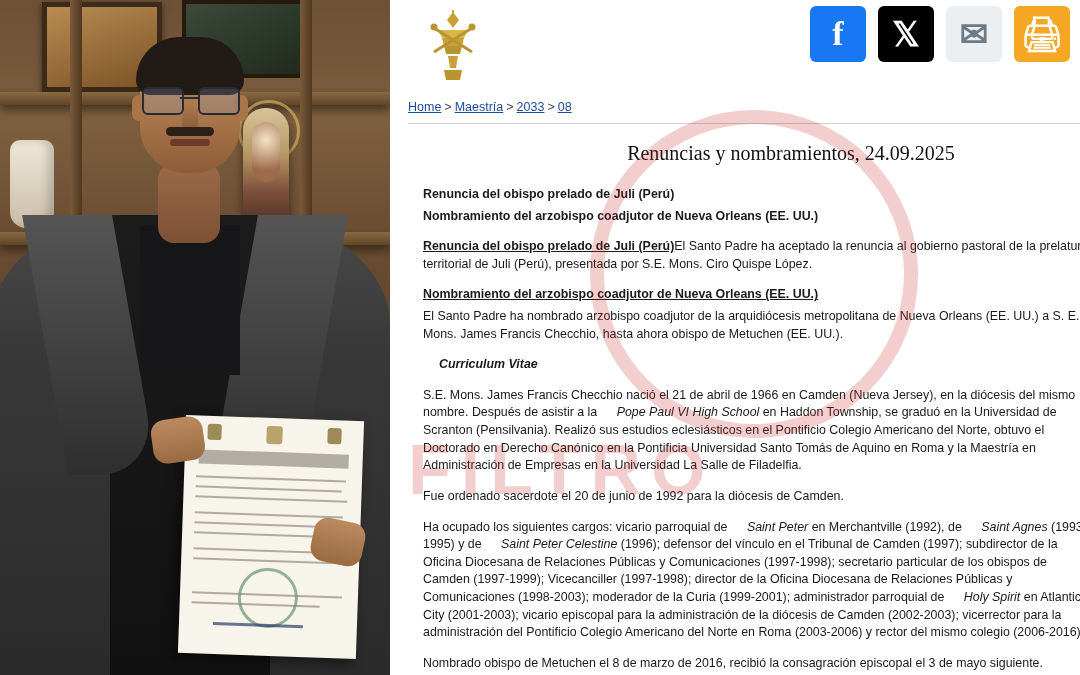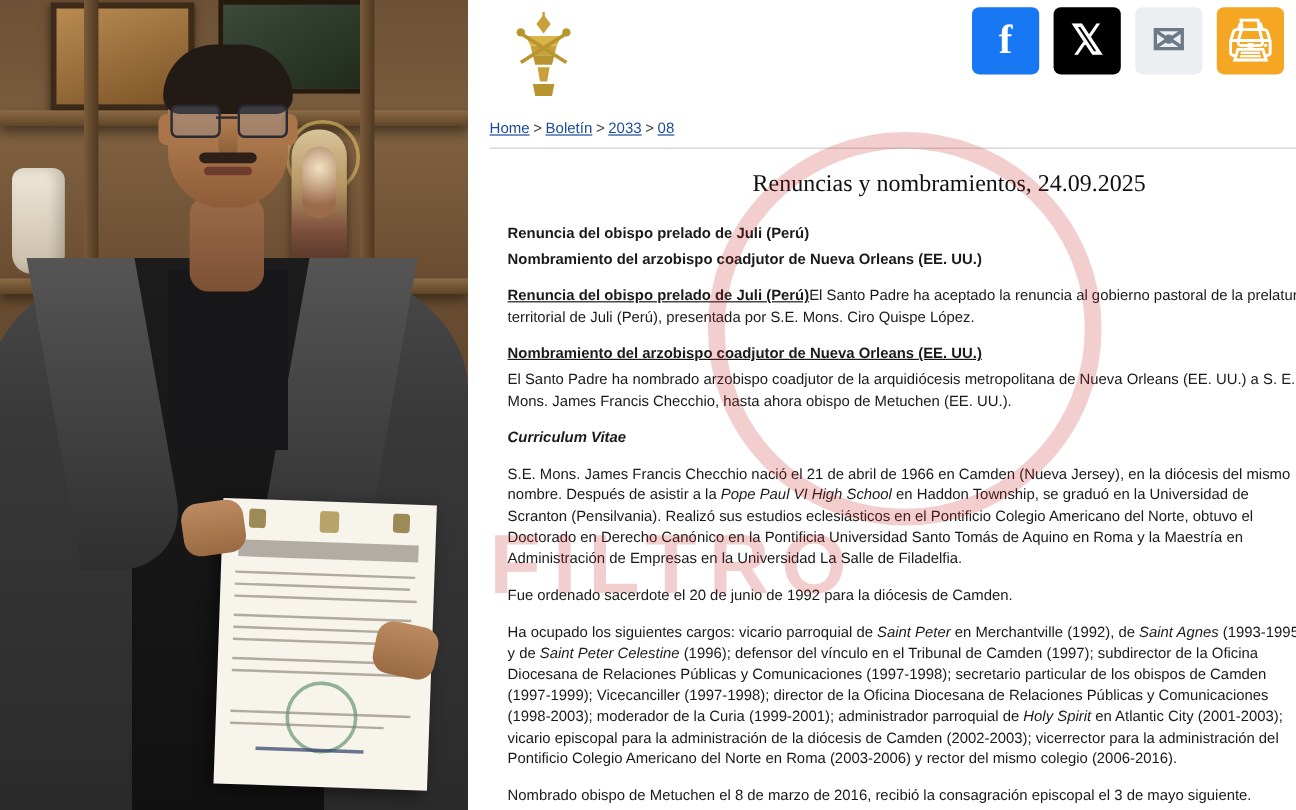--- a/index.html
+++ b/index.html
@@ -327,21 +327,21 @@
     position: absolute;
     left: 33px; top: 186px;
     width: 670px;
     font-size: 12.4px;
     line-height: 1.42;
     color: #1a1a1a;
   }
   .body-text p { margin: 0 0 13px 0; }
   .body-text .b { font-weight: bold; text-align: center; }
   .body-text .u { text-decoration: underline; }
-  .body-text .i { font-style: italic; }
+  .body-text .i { font-style: italic; margin-left: 16px; }
   .tight { margin-bottom: 4px !important; }
 
   
   .watermark {
     position: absolute;
     left: 390px; top: 0;
     width: 690px; height: 675px;
     pointer-events: none;
     z-index: 3;
   }
@@ -465,21 +465,21 @@
       </div>
       <div class="social-btn sb-mail">
         <span>✉</span>
       </div>
       <div class="social-btn sb-print">
         <span>🖨</span>
       </div>
     </div>
 
     <div class="breadcrumb">
-      <a>Home</a><span class="sep">&gt;</span><a>Boletín</a><span class="sep">&gt;</span><a>2033</a><span class="sep">&gt;</span><a>08</a>
+      <a>Home</a><span class="sep">&gt;</span><a>Maestría</a><span class="sep">&gt;</span><a>2033</a><span class="sep">&gt;</span><a>08</a>
     </div>
 
     <div class="title">Renuncias y nombramientos, 24.09.2025</div>
 
     <div class="body-text">
       <p class="tight"><span class="b">Renuncia del obispo prelado de Juli (Perú)</span></p>
       <p><span class="b">Nombramiento del arzobispo coadjutor de Nueva Orleans (EE. UU.)</span></p>
 
       <p><span class="b u">Renuncia del obispo prelado de Juli (Perú)</span><span>El Santo Padre ha aceptado la renuncia al gobierno pastoral de la prelatura territorial de Juli (Perú), presentada por S.E. Mons. Ciro Quispe López.</span></p>
 

